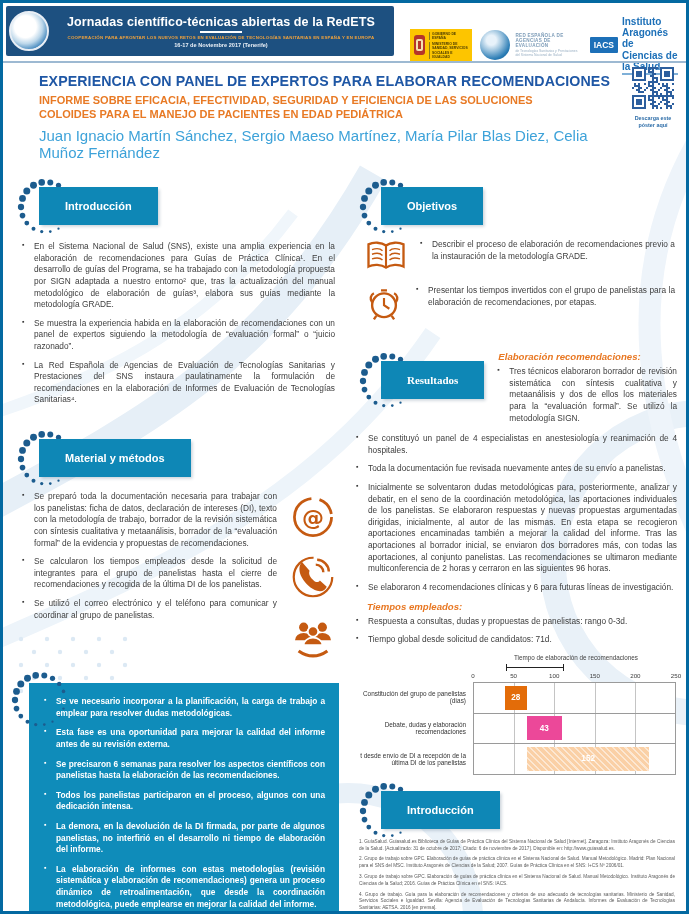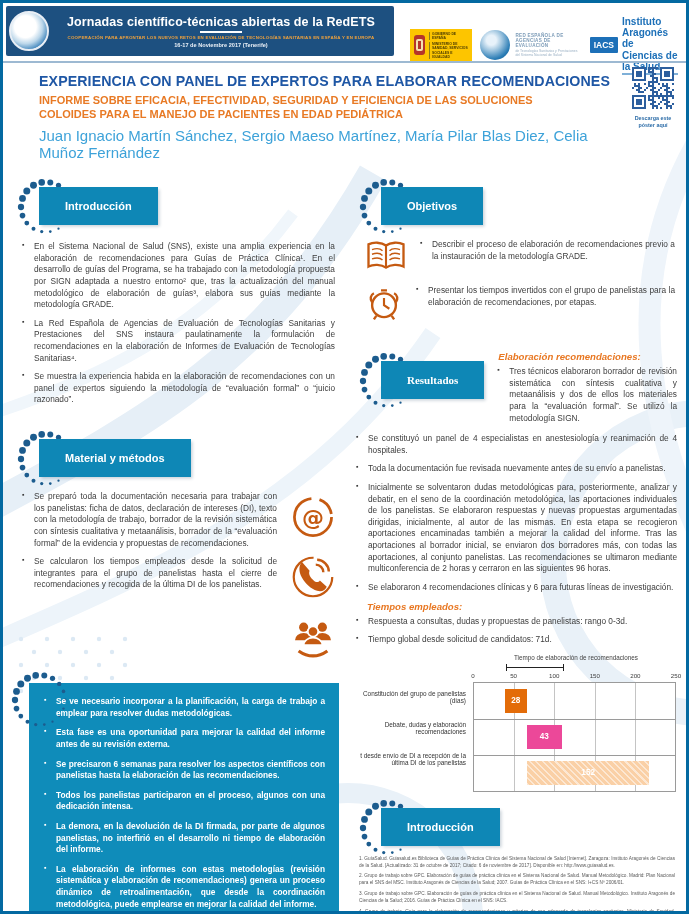--- a/index.html
+++ b/index.html
@@ -92,21 +92,21 @@
   .chart-annot { height:11px; margin-left:118px; position:relative; }
   .bracket { position:absolute; top:3px; height:7px; border-left:1.4px solid #222; border-right:1.4px solid #222;
              background:linear-gradient(#222,#222) center/100% 1.4px no-repeat; }
   .chart-body { display:flex; }
   .chart-ylabels { width:118px; flex:none; padding-top:10px; display:flex; flex-direction:column; }
   .chart-ylabel { height:31px; display:flex; align-items:center; justify-content:flex-end;
                   text-align:right; font-size:6.4px; color:#333; line-height:1.2; padding-right:7px; }
   .chart-right { flex:1; min-width:0; padding-right:3px; }
   .chart-ticks { position:relative; height:10px; font-size:6.2px; color:#404040; }
   .chart-ticks span { position:absolute; transform:translateX(-50%); }
-  .chart-plot { position:relative; height:110px; border:1px solid #9a9a9a; background:#fff; }
+  .chart-plot { position:relative; height:93px; border:1px solid #9a9a9a; background:#fff; }
   .gridline { position:absolute; top:0; bottom:0; width:1px; background:#c4c4c4; }
   .row-sep { position:absolute; left:0; right:0; height:1px; background:#9a9a9a; }
   .chart-bar { position:absolute; height:24px; display:flex; align-items:center; justify-content:center;
                color:#fff; font-weight:bold; font-size:8.2px; }
   .chart-bar.hatched { background-image:repeating-linear-gradient(45deg, rgba(255,255,255,.5) 0 1.5px, transparent 1.5px 4.5px); }
 
   
   .refs { margin:10px 4px 0 6px; }
   .refs li { font-size:4.7px; color:#5a5a5a; line-height:1.45; margin-bottom:4px; text-align:justify; list-style:none; }
 
@@ -369,22 +369,22 @@
               <circle cx="26.7" cy="6.4" r="3.28" fill="#1c5c8e"></circle>
               <circle cx="35.3" cy="6.4" r="2.99" fill="#1c5c8e"></circle>
               <circle cx="43.5" cy="9.3" r="2.61" fill="#1c5c8e"></circle>
               <circle cx="50.2" cy="14.9" r="2.20" fill="#1c5c8e"></circle>
               <circle cx="54.5" cy="22.4" r="1.79" fill="#1c5c8e"></circle>
             </svg>
           <span class="header-box">Introducción</span>
         </div>
         <ul class="bullets intro-list">
             <li>En el Sistema Nacional de Salud (SNS), existe una amplia experiencia en la elaboración de recomendaciones para Guías de Práctica Clínica¹. En el desarrollo de guías del Programa, se ha trabajado con la metodología propuesta por SIGN adaptada a nuestro entorno² que, tras la actualización del manual metodológico de elaboración de guías³, elabora sus guías mediante la metodología GRADE.</li>
+            <li>Se muestra la experiencia habida en la elaboración de recomendaciones con un panel de expertos siguiendo la metodología de “evaluación formal” o “juicio razonado”.</li>
             <li>La Red Española de Agencias de Evaluación de Tecnologías Sanitarias y Prestaciones del SNS instaura paulatinamente la formulación de recomendaciones en la elaboración de Informes de Evaluación de Tecnologías Sanitarias⁴.</li>
-            <li>Se muestra la experiencia habida en la elaboración de recomendaciones con un panel de expertos siguiendo la metodología de “evaluación formal” o “juicio razonado”.</li>
           </ul>
 
         <div class="section-header mt26">
           <svg class="dot-ring" viewBox="0 0 62 62">
               <circle cx="56.0" cy="31.0" r="1.45" fill="#1c5c8e"></circle>
               <circle cx="54.5" cy="39.6" r="1.21" fill="#1c5c8e"></circle>
               <circle cx="50.2" cy="47.1" r="1.10" fill="#1c5c8e"></circle>
               <circle cx="43.5" cy="52.7" r="1.14" fill="#1c5c8e"></circle>
               <circle cx="35.3" cy="55.6" r="1.32" fill="#1c5c8e"></circle>
               <circle cx="26.7" cy="55.6" r="1.61" fill="#1c5c8e"></circle>
@@ -400,20 +400,21 @@
               <circle cx="43.5" cy="9.3" r="2.61" fill="#1c5c8e"></circle>
               <circle cx="50.2" cy="14.9" r="2.20" fill="#1c5c8e"></circle>
               <circle cx="54.5" cy="22.4" r="1.79" fill="#1c5c8e"></circle>
             </svg>
           <span class="header-box">Material y métodos</span>
         </div>
         <div class="mm-wrap">
           <ul class="bullets mm-list">
               <li>Se preparó toda la documentación necesaria para trabajar con los panelistas: ficha de datos, declaración de intereses (DI), texto con la metodología de trabajo, borrador de la revisión sistemática con síntesis cualitativa y metaanálisis, borrador de la “evaluación formal” de la evidencia y propuestas de recomendaciones.</li>
               <li>Se calcularon los tiempos empleados desde la solicitud de integrantes para el grupo de panelistas hasta el cierre de recomendaciones y recogida de la última DI de los panelistas.</li>
+              <li>Se utilizó el correo electrónico y el teléfono para comunicar y coordinar al grupo de panelistas.</li>
             </ul>
           <div class="mm-icons">
             <svg width="44" height="44" viewBox="0 0 32 32">
               <circle cx="16" cy="16" r="13.5" fill="none" stroke="#c55a11" stroke-width="2" stroke-dasharray="62 6 14 4"></circle>
               <text x="16" y="21.5" font-size="16" font-weight="bold" text-anchor="middle" fill="#c55a11" font-family="DejaVu Sans, sans-serif">@</text>
             </svg>
             <svg width="44" height="44" viewBox="0 0 32 32">
               <circle cx="16" cy="16" r="14" fill="none" stroke="#c55a11" stroke-width="1.6" stroke-dasharray="66 22"></circle>
               <path d="M8 5 C5.5 7.5 5.5 12 8 16.5 C10.5 21 14.5 24.5 19 26 C22.5 27 25 25.5 26 23 L21 18.5 C20 20 18 20 16.5 18.5 C14 16.5 12.5 14 13.5 11.5 L8 5 Z" fill="#c55a11"></path>
               <path d="M18 7 C21 7 23.5 9.5 23.5 12.5 M19 3.5 C23.5 3.5 27.5 7.5 27.5 12" fill="none" stroke="#c55a11" stroke-width="1.8"></path>

